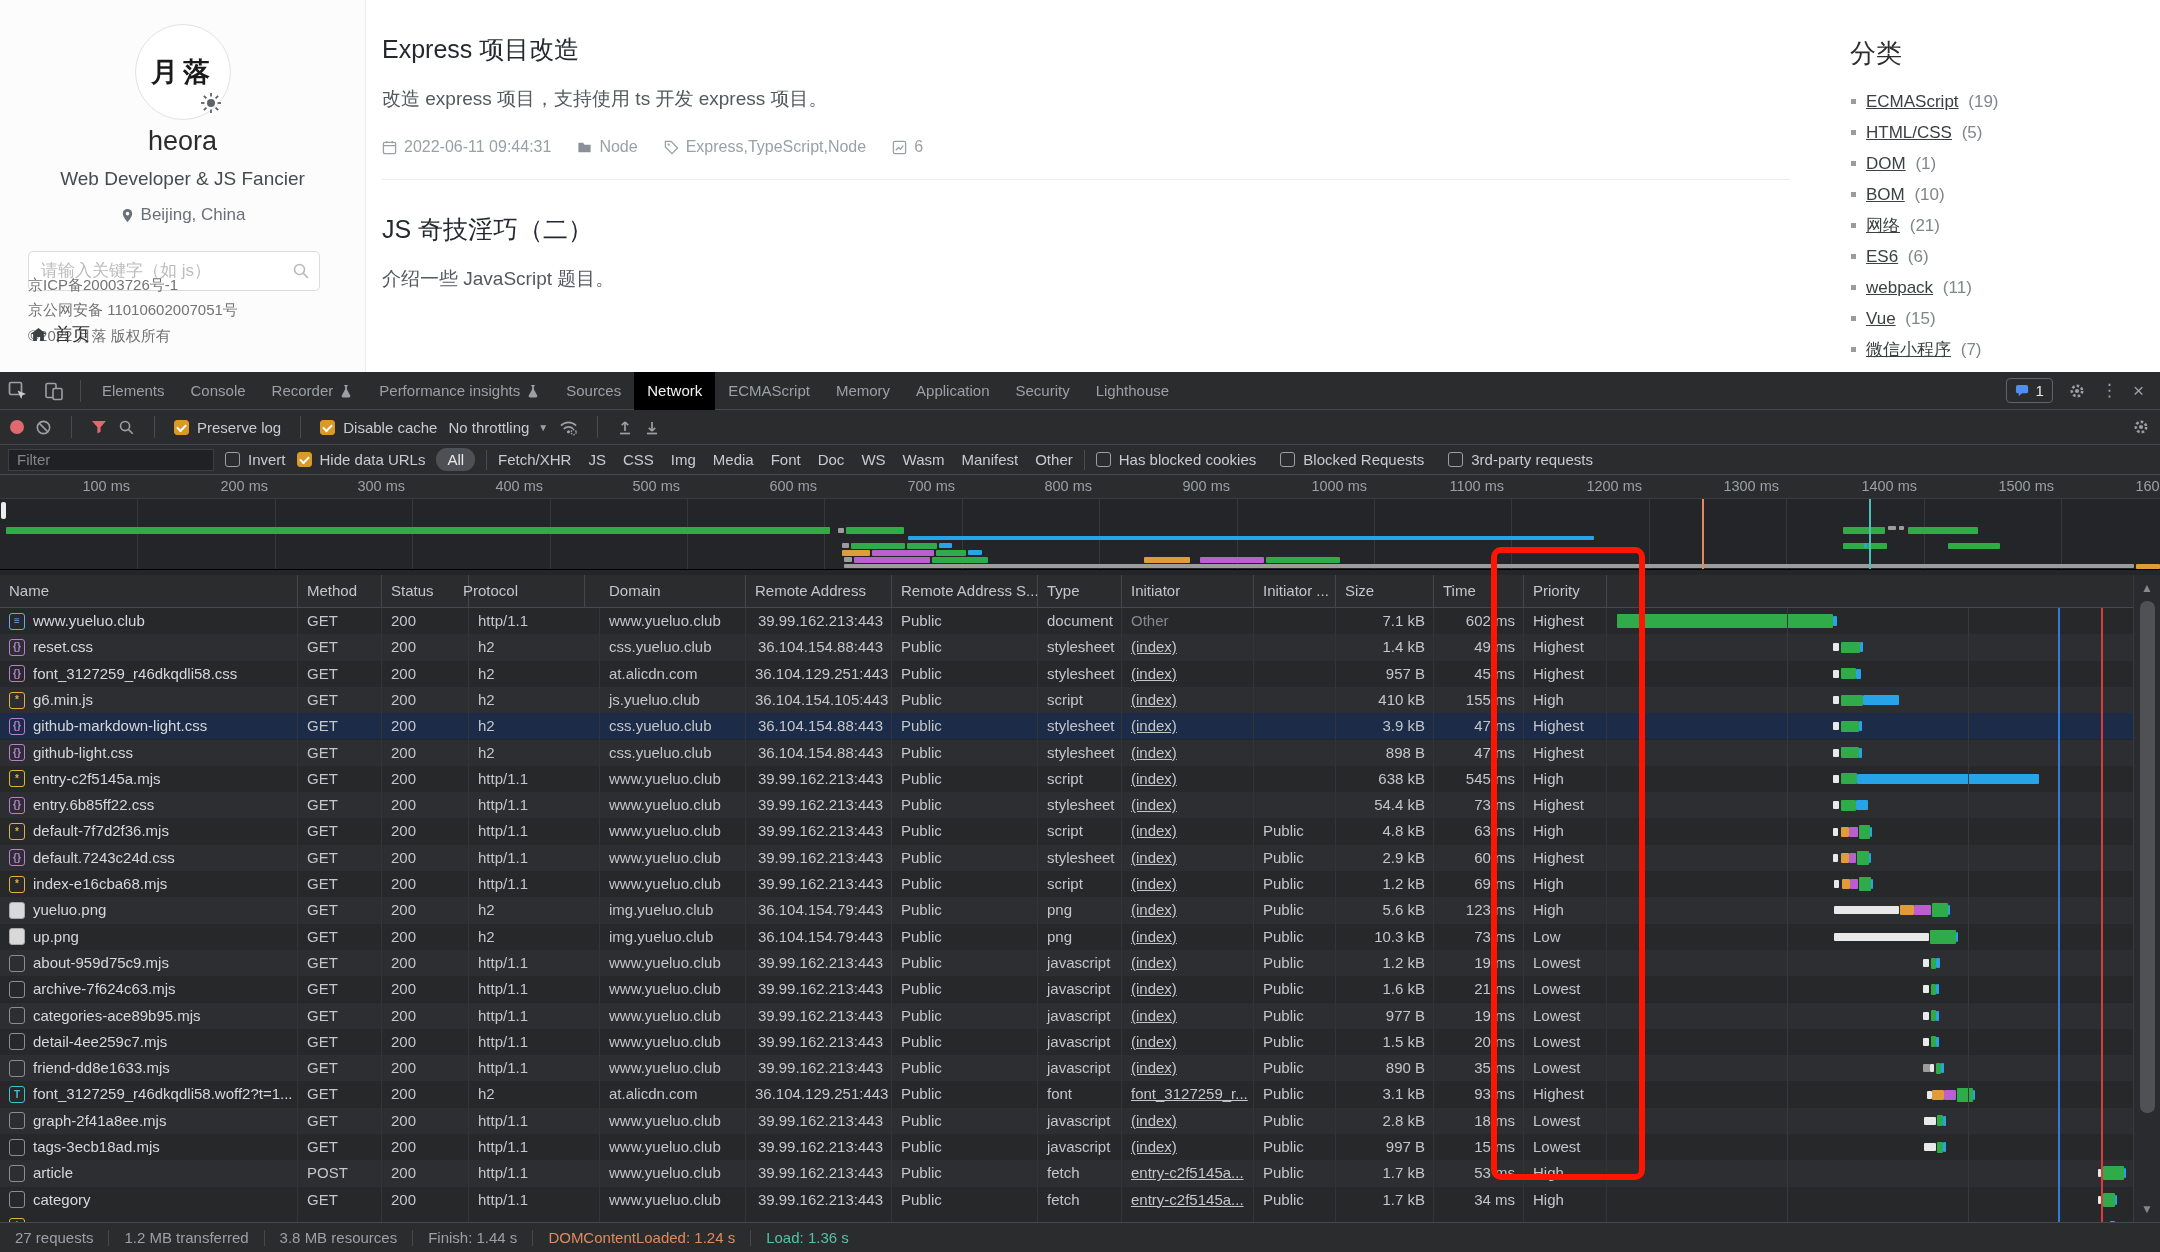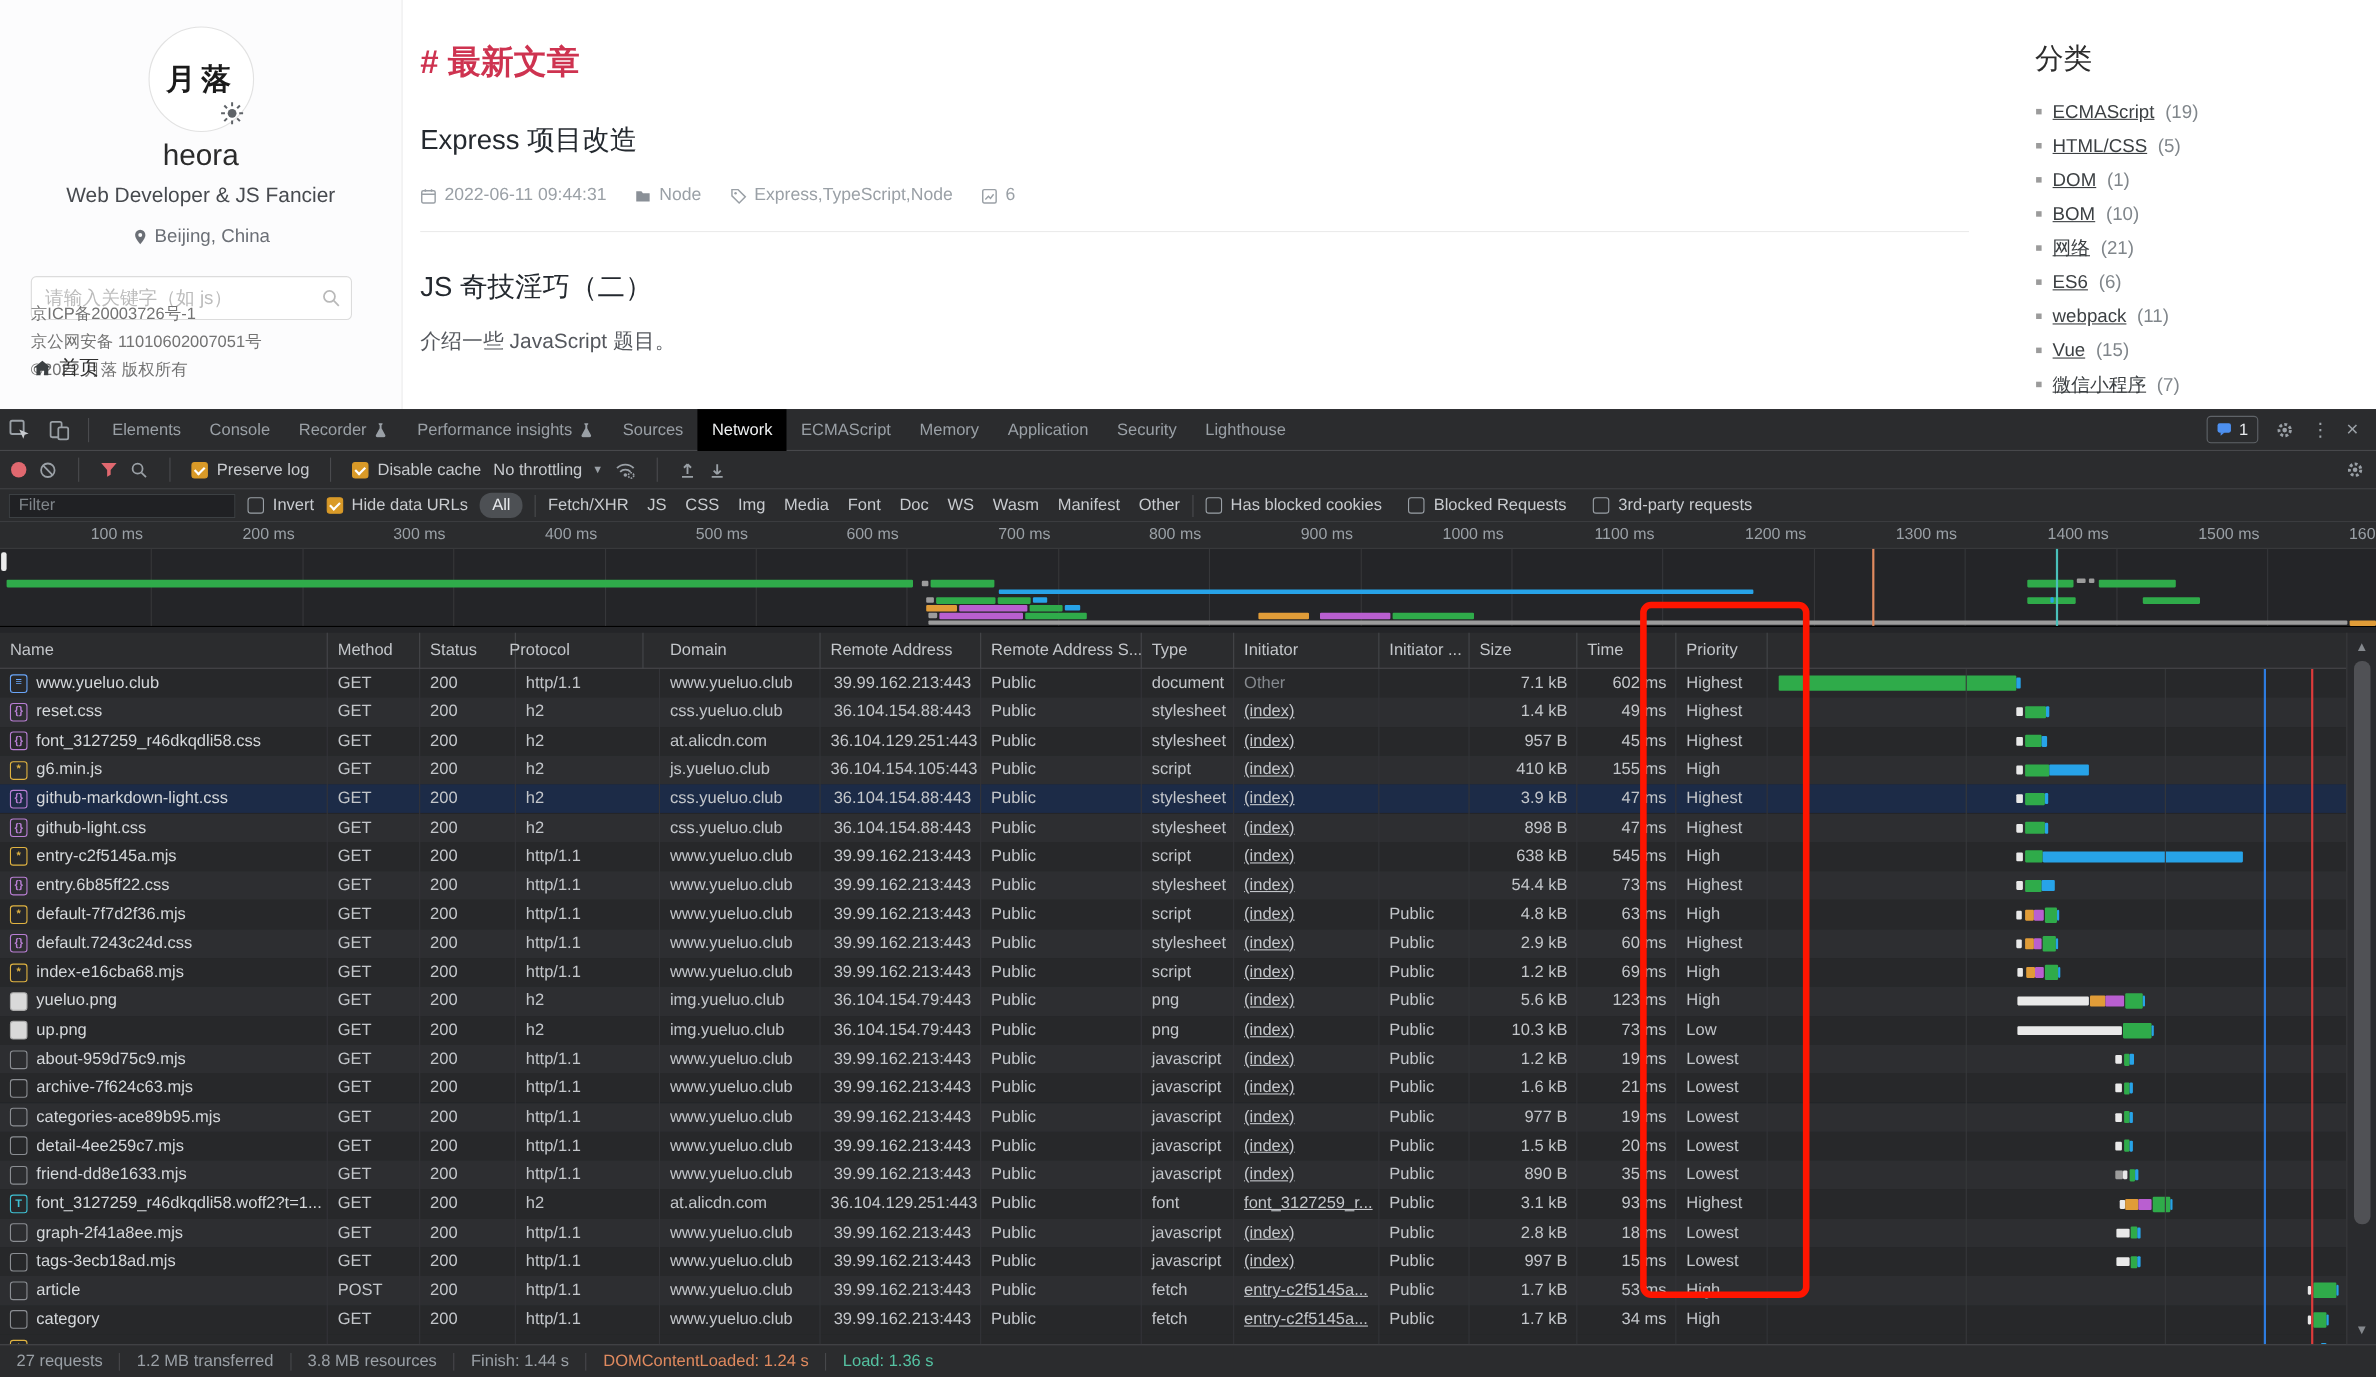--- a/index.html
+++ b/index.html
@@ -151,24 +151,24 @@
       <span>
           <svg viewBox="0 0 18 18" width="17" height="17">
             <path d="M9 2l8 6.6h-2.3V16h-4v-4.4H7.3V16h-4V8.6H1z" fill="#3c4043"></path>
           </svg>
         </span>
       <span>首页</span>
     </div>
   </div>
 
   <div class="main-col">
-    <div class="h-latest"># 最新文章</div>
     <div id="article-list">
         <div>
           <div class="art-title">Express 项目改造</div>
+          <div class="art-desc">改造 express 项目，支持使用 ts 开发 express 项目。</div>
           <div class="art-meta">
             <span class="meta-group">
               <span>
                 <svg viewBox="0 0 16 16" width="15" height="15">
                   <rect x="1.5" y="2.5" width="13" height="12" rx="1.5" fill="none" stroke="#9aa0a6" stroke-width="1.4"></rect>
                   <line x1="1.5" y1="6" x2="14.5" y2="6" stroke="#9aa0a6" stroke-width="1.4"></line>
                   <line x1="5" y1="1" x2="5" y2="3.5" stroke="#9aa0a6" stroke-width="1.4"></line>
                   <line x1="11" y1="1" x2="11" y2="3.5" stroke="#9aa0a6" stroke-width="1.4"></line>
                 </svg>
               </span>

